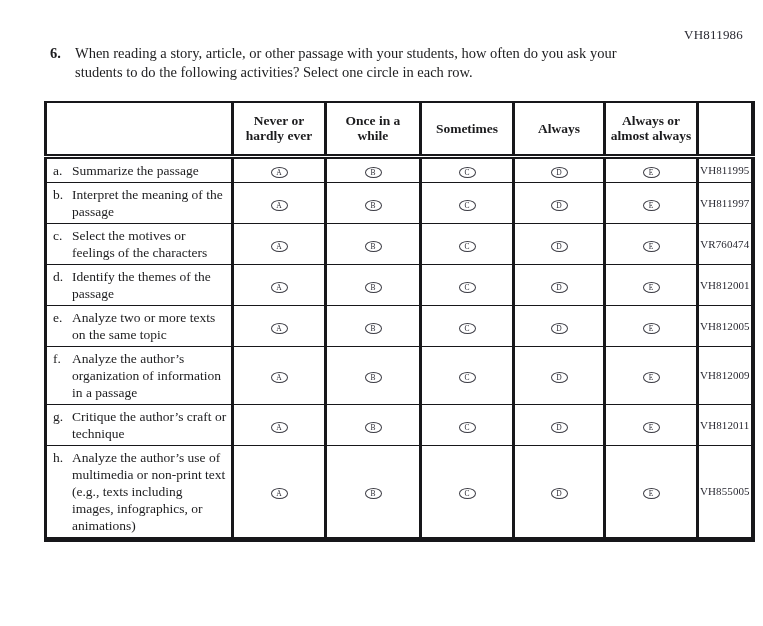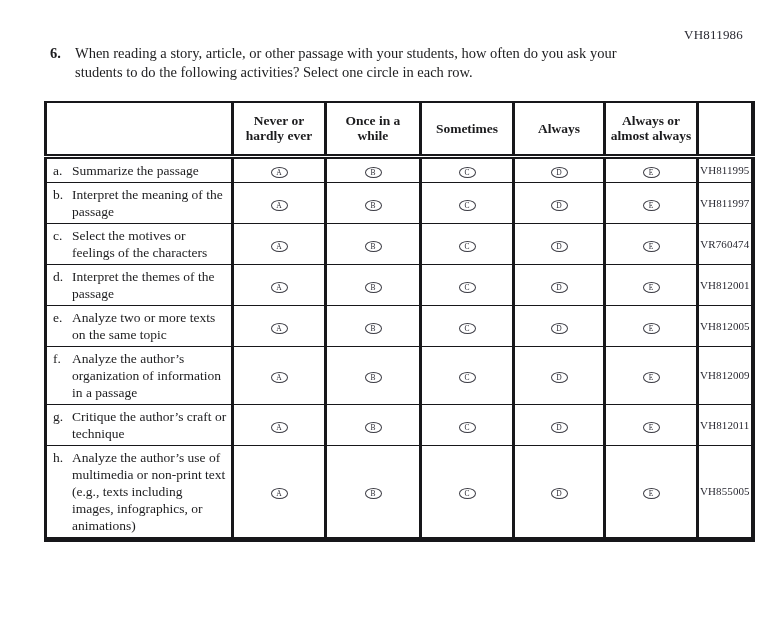--- a/index.html
+++ b/index.html
@@ -156,21 +156,21 @@
           <td class="opt-cell"><span class="bubble">B</span></td>
           <td class="opt-cell"><span class="bubble">C</span></td>
           <td class="opt-cell"><span class="bubble">D</span></td>
           <td class="opt-cell"><span class="bubble">E</span></td>
           <td class="code-cell">VR760474</td>
         </tr>
         <tr>
           <td class="label-cell">
             <div class="label-wrap">
               <span class="row-letter">d.</span>
-              <span class="row-text">Interpret the themes of the passage</span>
+              <span class="row-text">Identify the themes of the passage</span>
             </div>
           </td>
           <td class="opt-cell"><span class="bubble">A</span></td>
           <td class="opt-cell"><span class="bubble">B</span></td>
           <td class="opt-cell"><span class="bubble">C</span></td>
           <td class="opt-cell"><span class="bubble">D</span></td>
           <td class="opt-cell"><span class="bubble">E</span></td>
           <td class="code-cell">VH812001</td>
         </tr>
         <tr>

